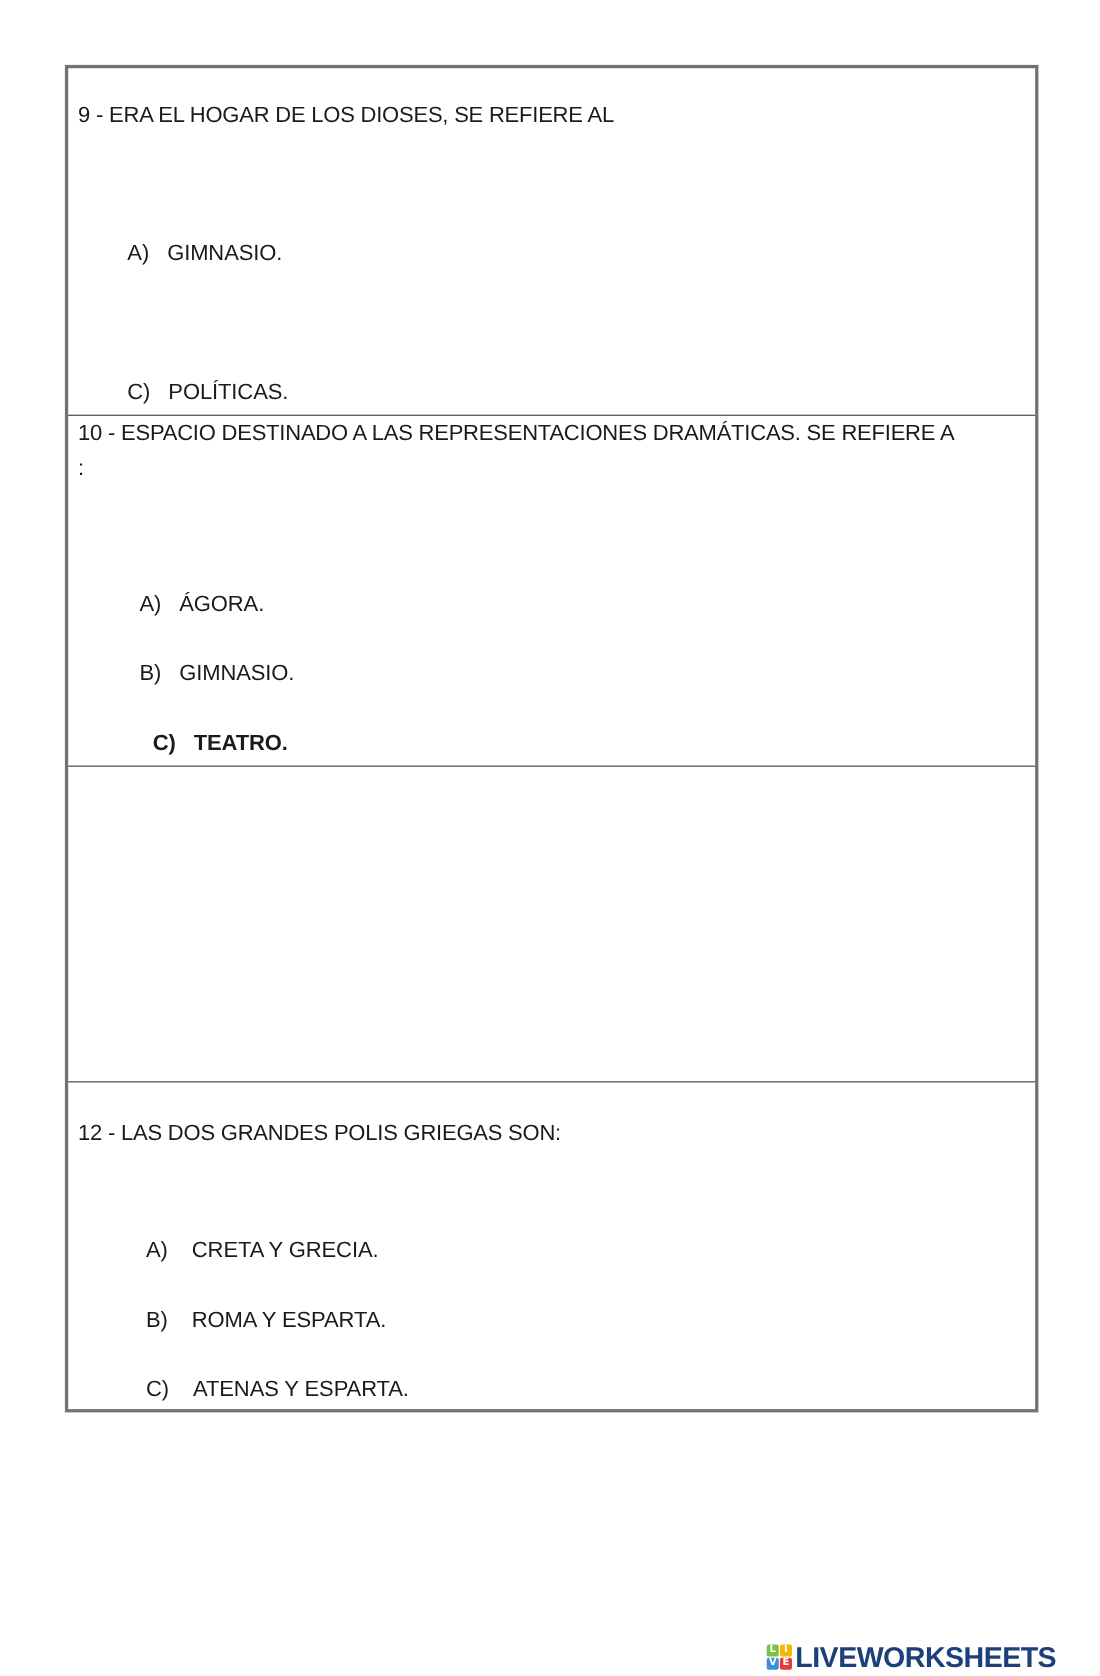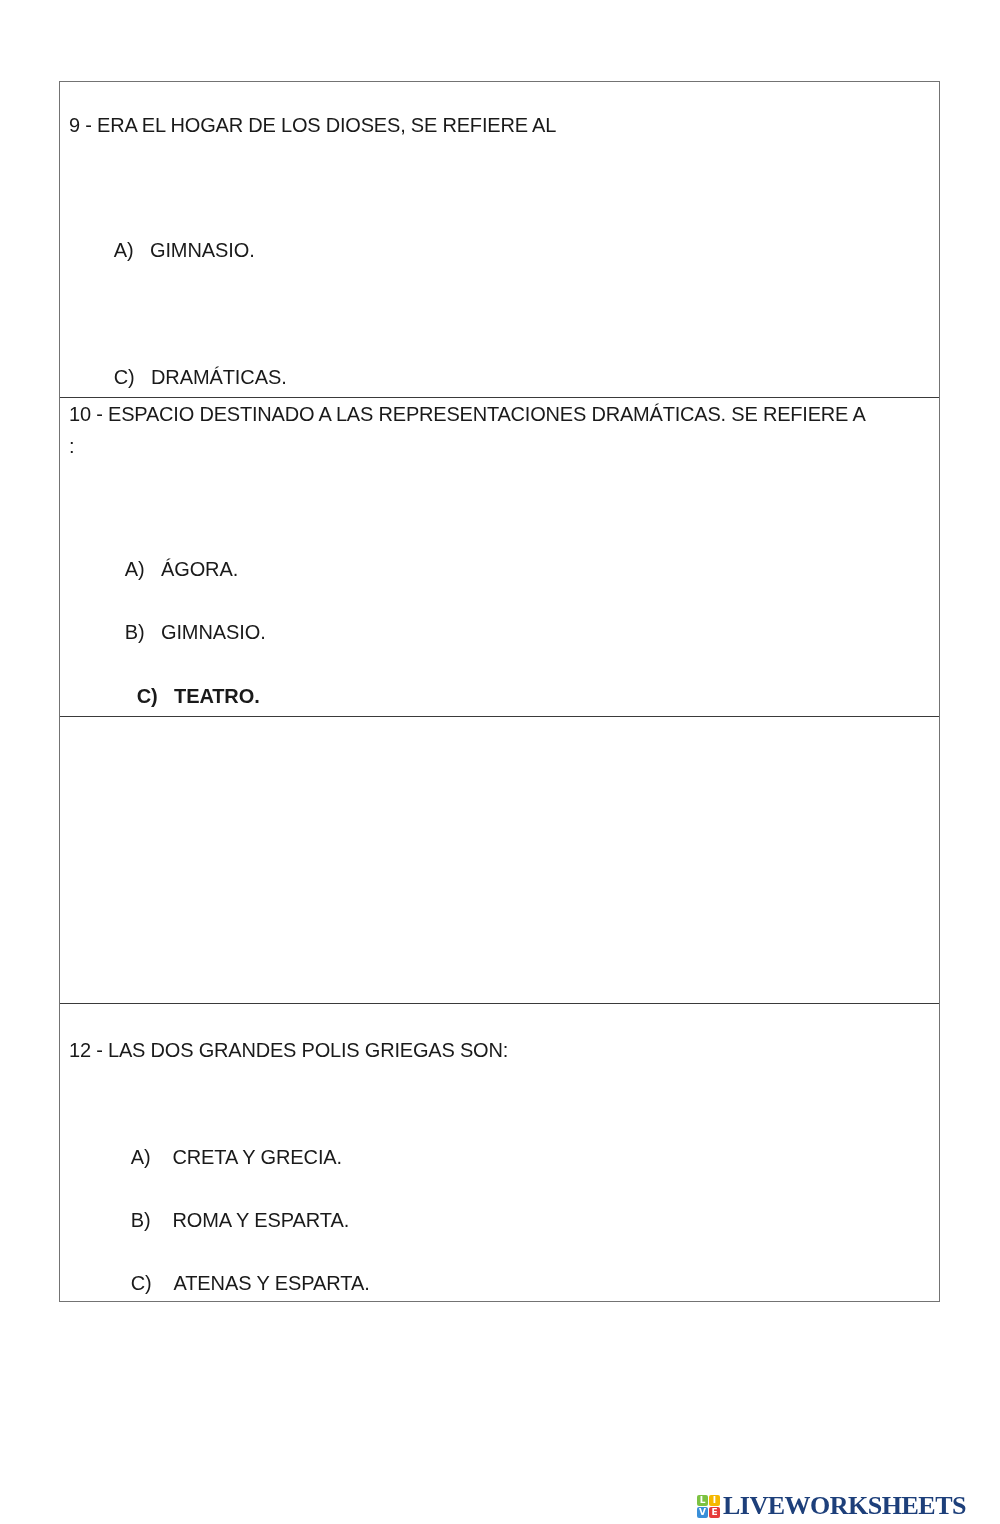--- a/index.html
+++ b/index.html
@@ -14,23 +14,22 @@
       overflow: hidden;
       font-family: "Liberation Sans", "DejaVu Sans", sans-serif;
       color: #1a1a1a;
     }
     .sheet-table {
       position: absolute;
       left: 59px;
       top: 59px;
       width: 879px;
       height: 1219px;
-      border: 1px solid #737373;
+      border: 3px solid #737373;
       box-sizing: content-box;
-      margin-top: 22px;
     }
     .cell {
       position: absolute;
       left: 0;
       width: 879px;
       box-sizing: border-box;
     }
     .cell + .cell { border-top: 1px solid #3a3a3a; }
     .q {
       position: absolute;
@@ -68,39 +67,39 @@
       display: flex;
       align-items: center;
       justify-content: center;
       font-size: 9px;
       font-weight: bold;
       color: #ffffff;
       border-radius: 2px;
       font-family: "DejaVu Sans", sans-serif;
     }
     .logo-text {
-      font-family: Liberation Serif, serif;
+      font-family: Liberation Sans, sans-serif;
       font-weight: bold;
       font-size: 26px;
       letter-spacing: -0.5px;
       color: #1d3f7a;
     }
   </style>
 </head>
 <body>
 
 <div class="sheet-table">
 
   <div class="cell" style="top:0; height:315px;">
     <div class="q" style="top:27px;">9 - ERA EL HOGAR DE LOS DIOSES, SE REFIERE AL</div>
     <div class="opt" style="left:21px; top:126px;text-align:right;">
       <span class="letter">A)</span>&nbsp;&nbsp;&nbsp;<span>GIMNASIO.</span>
     </div>
     <div class="opt" style="left:21px; top:253px;">
-      <span class="letter">C)</span>&nbsp;&nbsp;&nbsp;<span>DRAMÁTICAS.</span>
+      <span class="letter">C)</span>&nbsp;&nbsp;&nbsp;<span>POLÍTICAS.</span>
     </div>
   </div>
 
   <div class="cell" style="top:315px; height:319px;">
     <div class="q" style="top:0px;">10 - ESPACIO DESTINADO A LAS REPRESENTACIONES DRAMÁTICAS. SE REFIERE A</div>
     <div class="q" style="top:32px;">:</div>
     <div class="opt" style="left:32px; top:129px;">
       <span class="letter">A)</span>&nbsp;&nbsp;&nbsp;<span>ÁGORA.</span>
     </div>
     <div class="opt" style="left:32px; top:192px;">

